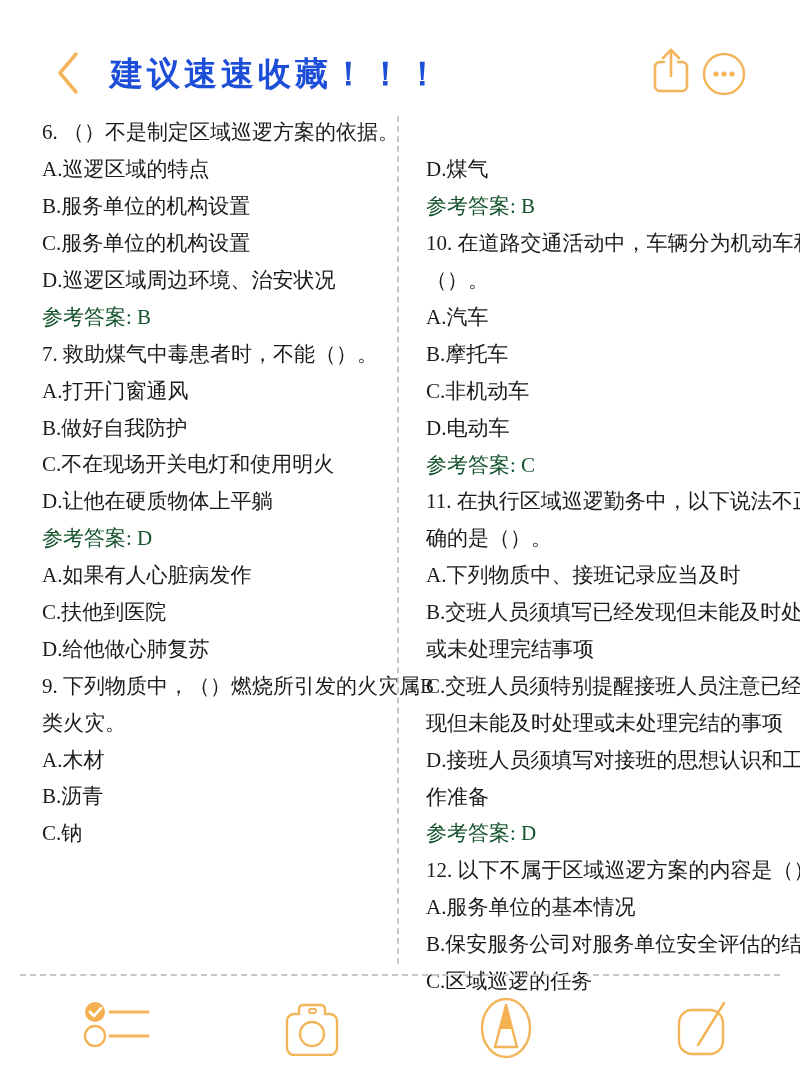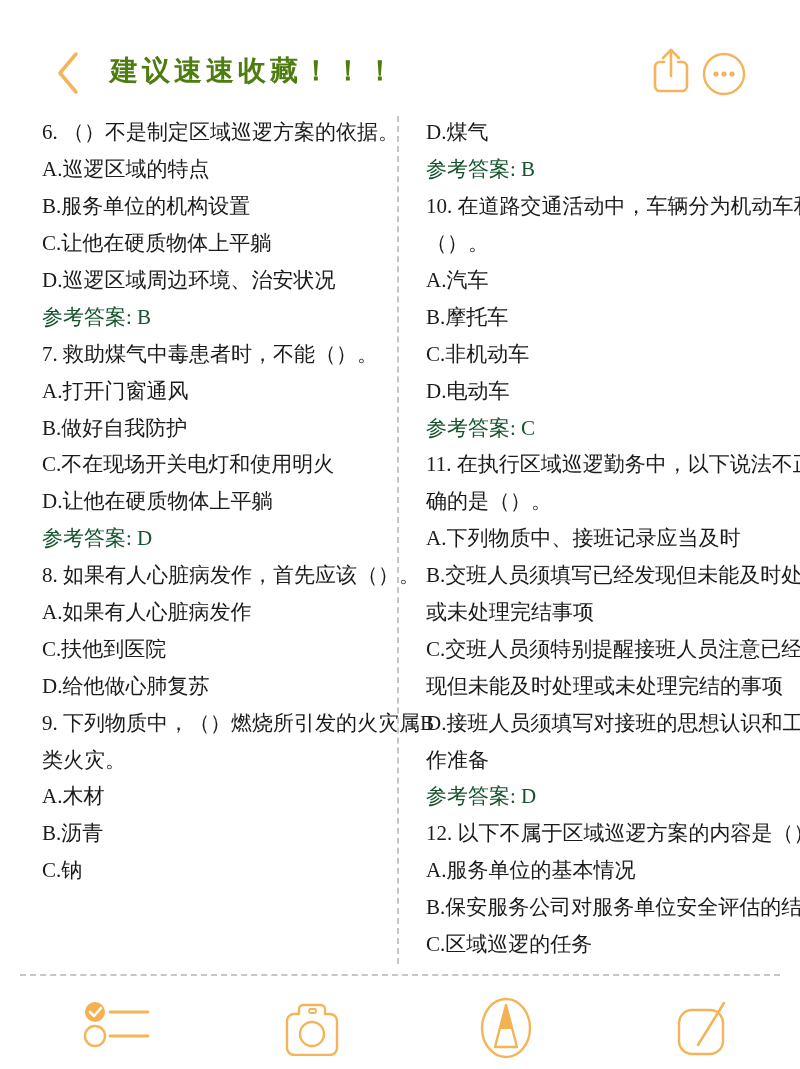--- a/index.html
+++ b/index.html
@@ -8,29 +8,29 @@
     width:800px;height:1069px;
     background:#ffffff;
     overflow:hidden;
     font-family:"Liberation Serif","DejaVu Serif",serif;
   }
   
   .back-btn{position:absolute;left:52px;top:50px;width:32px;height:46px;cursor:pointer;background:none;border:none;padding:0;}
   .page-title{
     position:absolute;left:110px;top:52px;
     font-family:"Liberation Sans","DejaVu Sans",sans-serif;
-    font-weight:bold;font-size:28px;letter-spacing:4px;
-    color:#4d7c0f;white-space:nowrap;
+    font-weight:bold;font-size:33px;letter-spacing:4px;
+    color:#1d4ed8;white-space:nowrap;
   }
   .share-btn{position:absolute;left:649px;top:46px;width:44px;height:50px;background:none;border:none;padding:0;cursor:pointer;}
   .more-btn{position:absolute;left:701px;top:51px;width:46px;height:46px;background:none;border:none;padding:0;cursor:pointer;}
   
   .col{position:absolute;top:114px;}
   .col-left{left:42px;width:350px;}
-  .col-right{left:426px;width:356px;}
+  .col-right{left:426px;width:356px;margin-top:37px;}
   .line{
     height:36.9px;display:flex;align-items:center;
     font-size:21px;color:#1B1B1B;white-space:pre;text-align:right;
   }
   .line.answer{color:#14532d;}
   .v-divider{
     position:absolute;left:397px;top:116px;height:848px;width:0;
     border-left:2px dashed #C6C6C6;
   }
   .h-divider{
@@ -78,30 +78,29 @@
         <circle cx="23" cy="23" r="2.6" fill="#F3B45A"></circle>
         <circle cx="31" cy="23" r="2.6" fill="#F3B45A"></circle>
       </svg>
     </span>
   </button>
 
   <div class="col col-left" id="col-left">
       <div class="line question">6. （）不是制定区域巡逻方案的依据。</div>
       <div class="line option">A.巡逻区域的特点</div>
       <div class="line option">B.服务单位的机构设置</div>
-      <div class="line option">C.让他在硬质物体上平躺</div>
+      <div class="line option">C.服务单位的机构设置</div>
       <div class="line option">D.巡逻区域周边环境、治安状况</div>
       <div class="line answer">参考答案: B</div>
       <div class="line question">7. 救助煤气中毒患者时，不能（）。</div>
       <div class="line option">A.打开门窗通风</div>
       <div class="line option">B.做好自我防护</div>
       <div class="line option">C.不在现场开关电灯和使用明火</div>
       <div class="line option">D.让他在硬质物体上平躺</div>
       <div class="line answer">参考答案: D</div>
-      <div class="line question">8. 如果有人心脏病发作，首先应该（）。</div>
       <div class="line option">A.如果有人心脏病发作</div>
       <div class="line option">C.扶他到医院</div>
       <div class="line option">D.给他做心肺复苏</div>
       <div class="line question">9. 下列物质中，（）燃烧所引发的火灾属B</div>
       <div class="line question">类火灾。</div>
       <div class="line option">A.木材</div>
       <div class="line option">B.沥青</div>
       <div class="line option">C.钠</div>
     </div>
   <div class="v-divider"></div>

